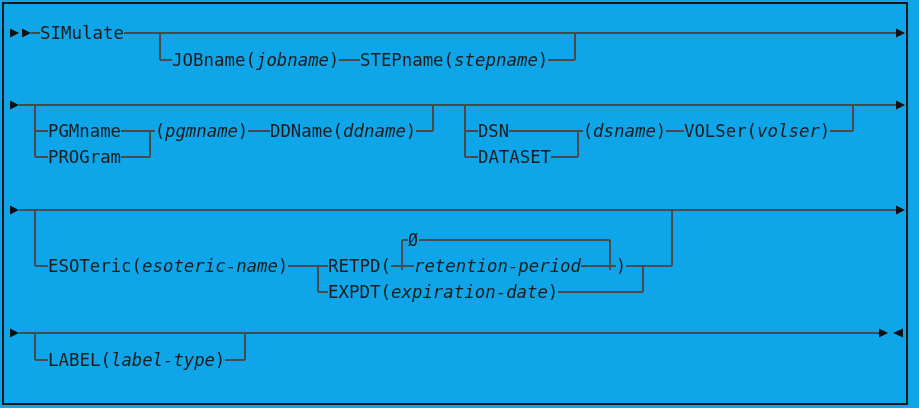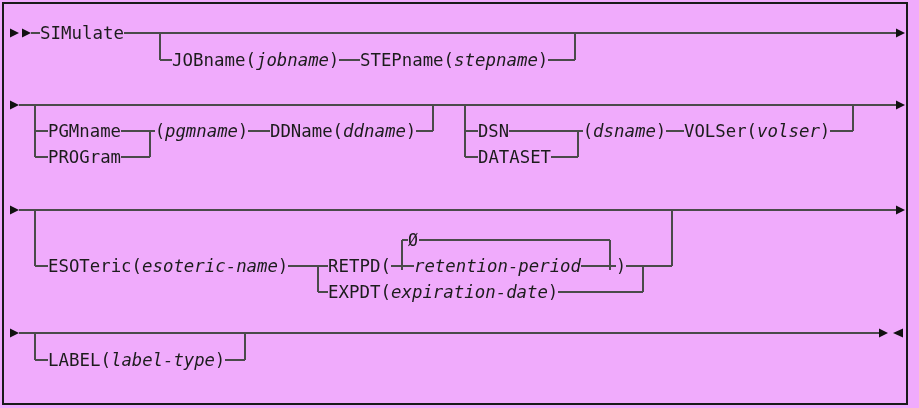--- a/index.html
+++ b/index.html
@@ -1,20 +1,20 @@
 <!DOCTYPE html>
 <html><head>
 <meta charset="utf-8">
 <style>
   html, body { margin: 0; padding: 0; background: #ffffff; }
   .canvas {
     position: relative;
     width: 919px;
     height: 408px;
-    background: #f0abfc;
+    background: #0ea5e9;
     overflow: hidden;
   }
   svg { display: block; }
   .rail { stroke: #4a4a4a; stroke-width: 2; fill: none; stroke-linecap: butt; }
   .border-rect { stroke: #1a1a1a; stroke-width: 2; fill: none; }
   .arrow { fill: #111111; stroke: none; }
   text {
     font-family: "DejaVu Sans Mono", "Liberation Mono", monospace;
     font-size: 17px;
     fill: #1c1c1c;

